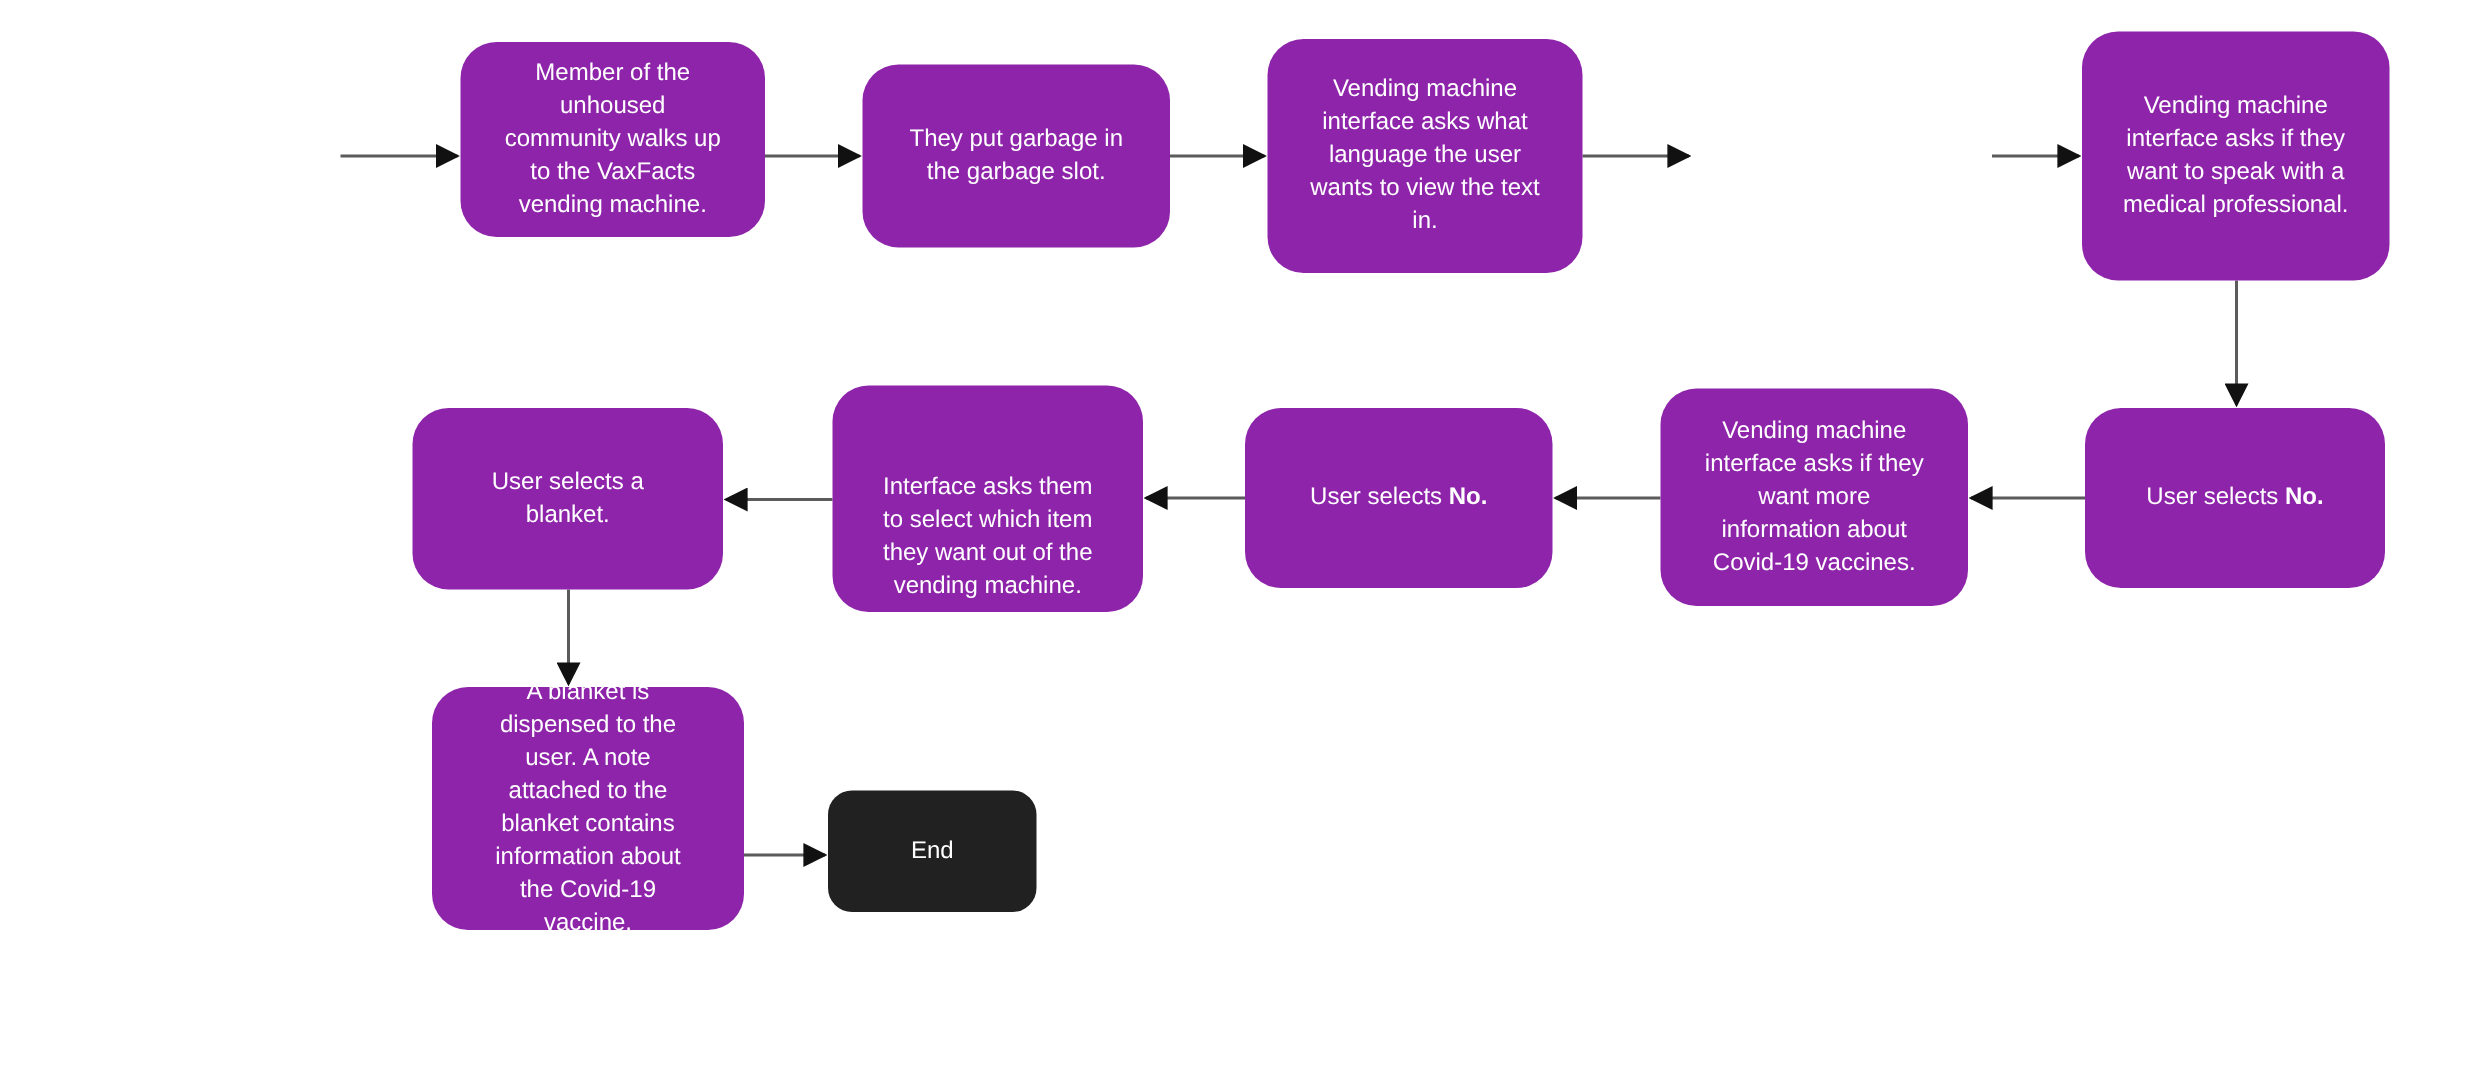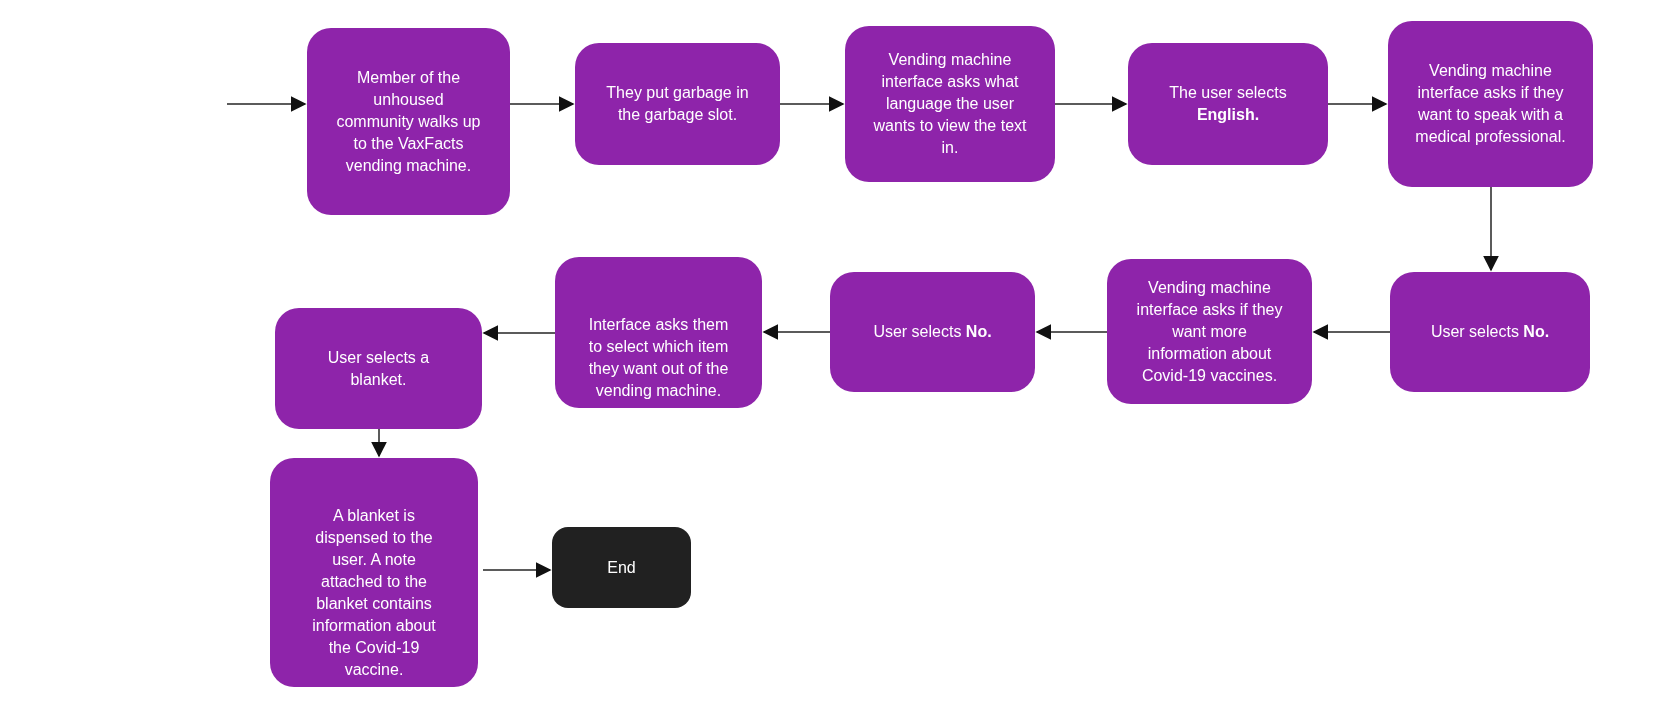--- a/index.html
+++ b/index.html
@@ -66,41 +66,37 @@
       <line x1="1328" y1="104" x2="1386" y2="104" stroke="#5b5b5b" stroke-width="2" marker-end="url(#arrowhead)"></line>
       <line x1="1491" y1="187" x2="1491" y2="270" stroke="#5b5b5b" stroke-width="2" marker-end="url(#arrowhead)"></line>
       <line x1="1390" y1="332" x2="1314" y2="332" stroke="#5b5b5b" stroke-width="2" marker-end="url(#arrowhead)"></line>
       <line x1="1107" y1="332" x2="1037" y2="332" stroke="#5b5b5b" stroke-width="2" marker-end="url(#arrowhead)"></line>
       <line x1="830" y1="332" x2="764" y2="332" stroke="#5b5b5b" stroke-width="2" marker-end="url(#arrowhead)"></line>
       <line x1="555" y1="333" x2="484" y2="333" stroke="#5b5b5b" stroke-width="2" marker-end="url(#arrowhead)"></line>
       <line x1="379" y1="393" x2="379" y2="456" stroke="#5b5b5b" stroke-width="2" marker-end="url(#arrowhead)"></line>
       <line x1="483" y1="570" x2="550" y2="570" stroke="#5b5b5b" stroke-width="2" marker-end="url(#arrowhead)"></line>
     </svg>
 
-    <div class="node process" style="left: 307px; top: 28px; width: 203px; height: 187px;">
+    <div class="node process" style="left: 307px; top: 28px; width: 203px; height: 130px;">
       <div class="label"><span>Member of the
 unhoused
 community walks up
 to the VaxFacts
 vending machine.</span></div>
     </div>
     <div class="node process" style="left: 575px; top: 43px; width: 205px; height: 122px; text-align: center;">
       <div class="label"><span>They put garbage in
 the garbage slot.</span></div>
     </div>
     <div class="node process" style="left: 845px; top: 26px; width: 210px; height: 156px;">
       <div class="label"><span>Vending machine
 interface asks what
 language the user
 wants to view the text
 in.</span></div>
-    </div>
-    <div class="node process" style="left: 1128px; top: 43px; width: 200px; height: 122px;">
-      <div class="label"><span>The user selects
-</span><span class="bold">English.</span></div>
     </div>
     <div class="node process" style="left: 1388px; top: 21px; width: 205px; height: 166px;">
       <div class="label"><span>Vending machine
 interface asks if they
 want to speak with a
 medical professional.</span></div>
     </div>
     <div class="node process" style="left: 1390px; top: 272px; width: 200px; height: 120px;">
       <div class="label"><span>User selects </span><span class="bold">No.</span></div>
     </div>
@@ -113,25 +109,25 @@
     </div>
     <div class="node process" style="left: 830px; top: 272px; width: 205px; height: 120px;">
       <div class="label"><span>User selects </span><span class="bold">No.</span></div>
     </div>
     <div class="node process" style="left: 555px; top: 257px; width: 207px; height: 151px; align-items: flex-end;">
       <div class="label"><span>Interface asks them
 to select which item
 they want out of the
 vending machine.</span></div>
     </div>
-    <div class="node process" style="left: 275px; top: 272px; width: 207px; height: 121px; margin-top: 36px;">
+    <div class="node process" style="left: 275px; top: 272px; width: 207px; height: 121px;">
       <div class="label"><span>User selects a
 blanket.</span></div>
     </div>
-    <div class="node process" style="left: 270px; top: 458px; width: 208px; height: 229px; align-items: flex-end;">
+    <div class="node process" style="left: 288px; top: 458px; width: 208px; height: 162px;">
       <div class="label"><span>A blanket is
 dispensed to the
 user. A note
 attached to the
 blanket contains
 information about
 the Covid-19
 vaccine.</span></div>
     </div>
     <div class="node terminal" style="left: 552px; top: 527px; width: 139px; height: 81px;">

